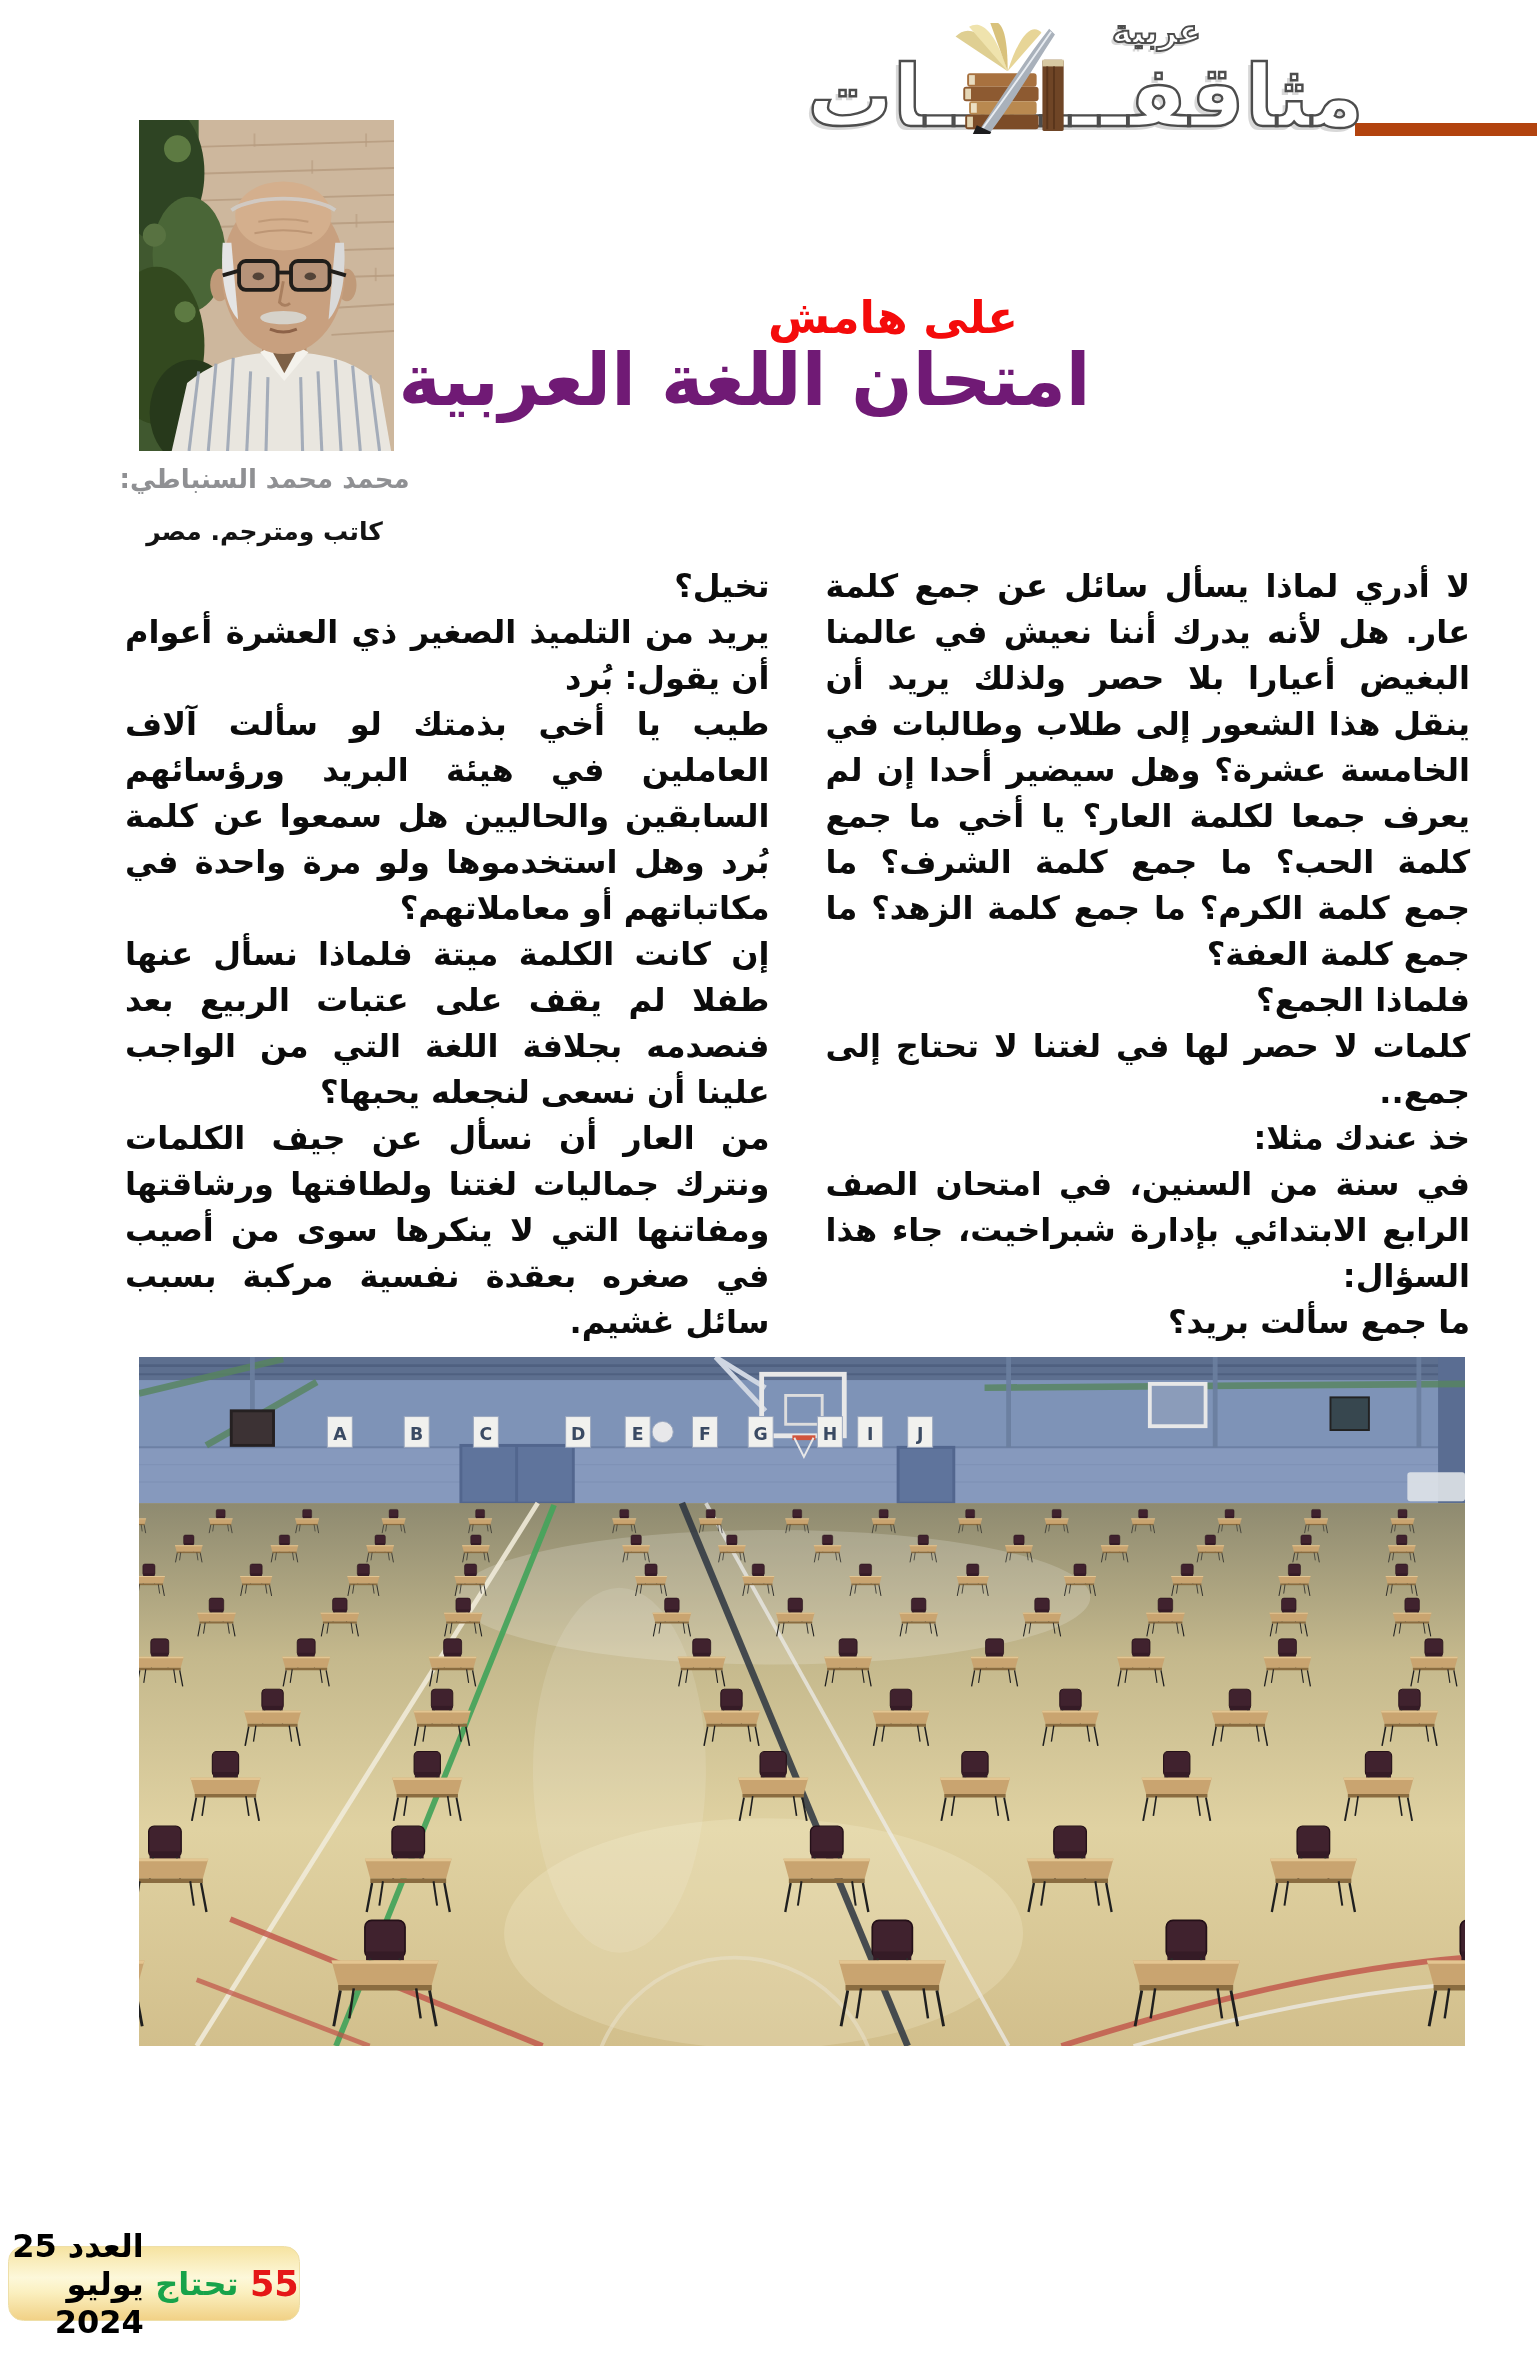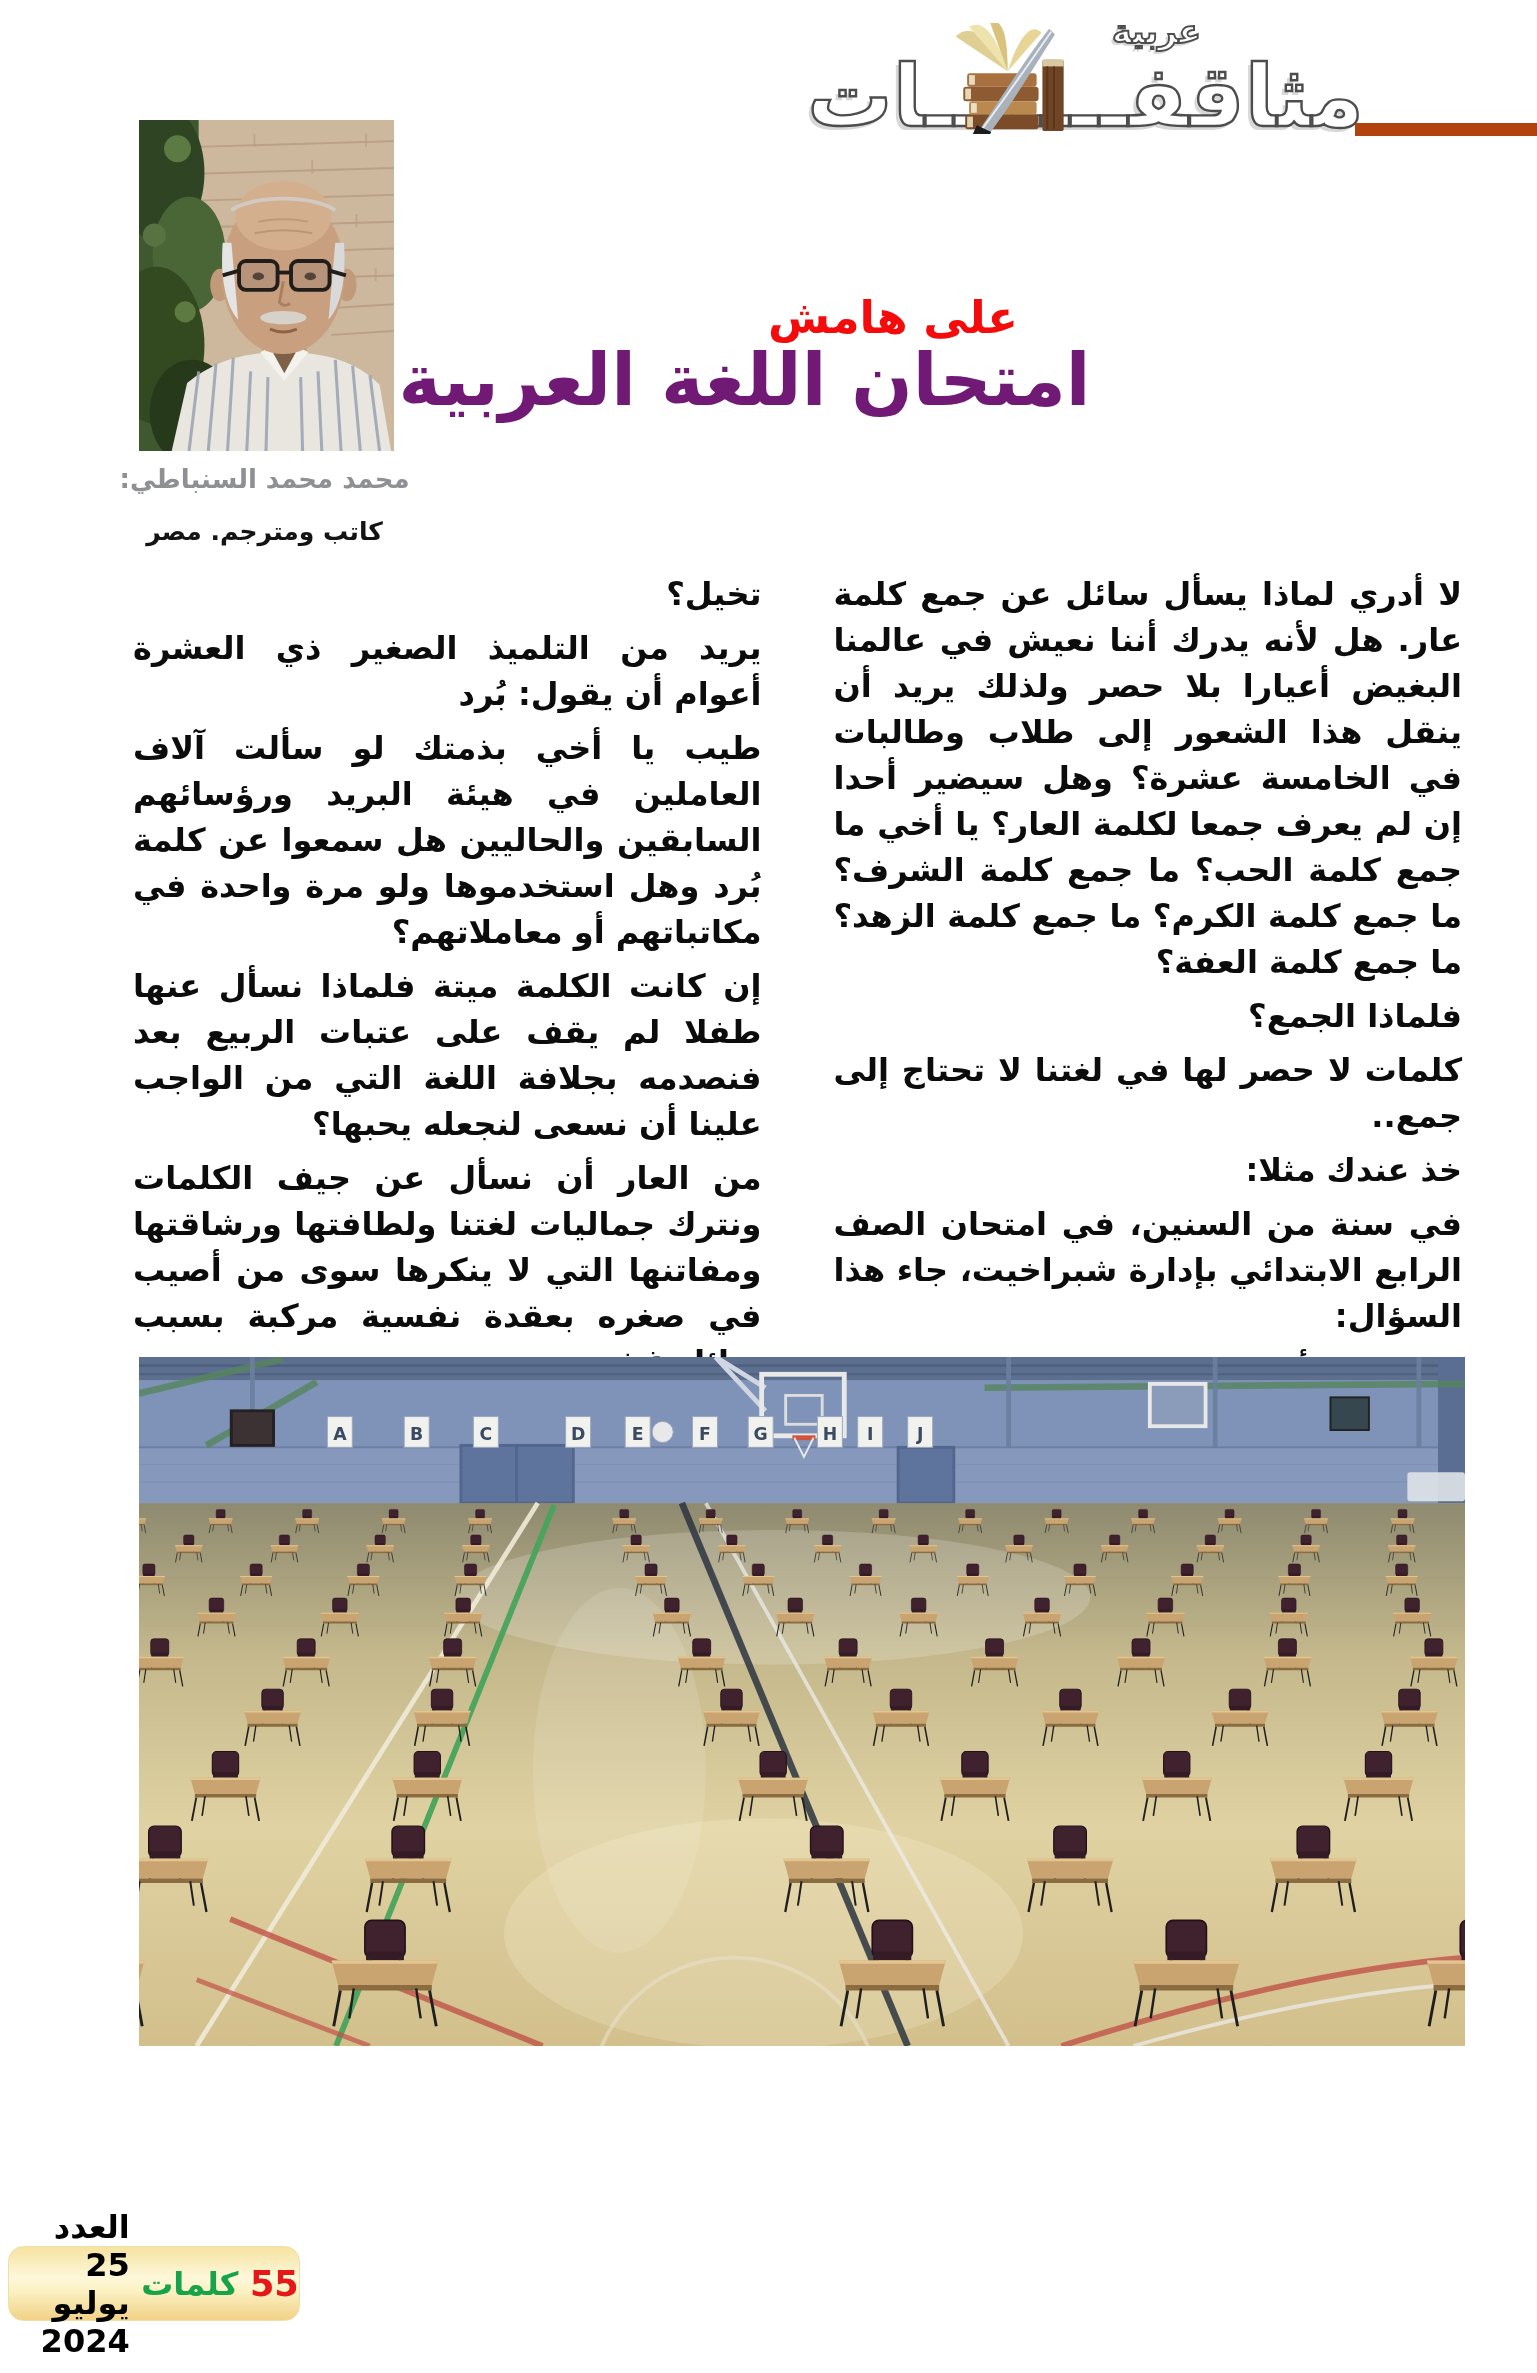--- a/index.html
+++ b/index.html
@@ -27,21 +27,21 @@
   
   .kicker{position:absolute;top:291px;left:672px;width:442px;text-align:center;
     font-size:45px;font-weight:800;}
   .headline{position:absolute;top:338px;left:173px;width:1143px;text-align:center;
     font-size:72px;font-weight:800;letter-spacing:-1px;}
 
   
   .columns{position:absolute;top:563px;left:125px;width:1345px;display:flex;direction:rtl;gap:56px;}
   .col{width:645px;color:#0c0c0c;font-size:32px;line-height:46px;font-weight:700;
     text-align:justify;direction:rtl;}
-  .col p{margin:8px;}
+  .col p{margin:0;}
 
   
   .hall-photo{position:absolute;top:1357px;left:139px;width:1326px;height:689px;}
   .hall-photo svg{display:block;}
 
   
   .footer-pill{position:absolute;top:2246px;left:7.7px;width:290px;height:73px;border-radius:15.4px;
     background:linear-gradient(180deg,#f6e3a1 0%,#fdf8da 42%,#fbf0c0 62%,#f1d186 100%);
     border:1px solid #eedfa8;display:flex;align-items:center;justify-content:center;
     direction:rtl;gap:11.5px;font-size:32px;font-weight:800;}
@@ -373,18 +373,18 @@
           <use href="#desk" transform="translate(198.0,586.2) scale(1.16)"></use>
           <use href="#desk" transform="translate(1032.0,586.2) scale(1.16)"></use>
           <use href="#desk" transform="translate(-108.0,586.2) scale(1.16)"></use>
           <use href="#desk" transform="translate(1338.0,586.2) scale(1.16)"></use>
         </g>
     </svg>
   </div>
 
   <div class="footer-pill">
     <span class="pg" id="pgNum" style="color: rgb(229, 23, 23);">55</span>
-    <span id="magName" style="color: rgb(23, 163, 74);">كلمات</span>
+    <span id="magName" style="color: rgb(23, 163, 74);">تحتاج</span>
     <span>العدد 25 يوليو 2024</span>
   </div>
 
 </div>
 
 
 </body></html>

